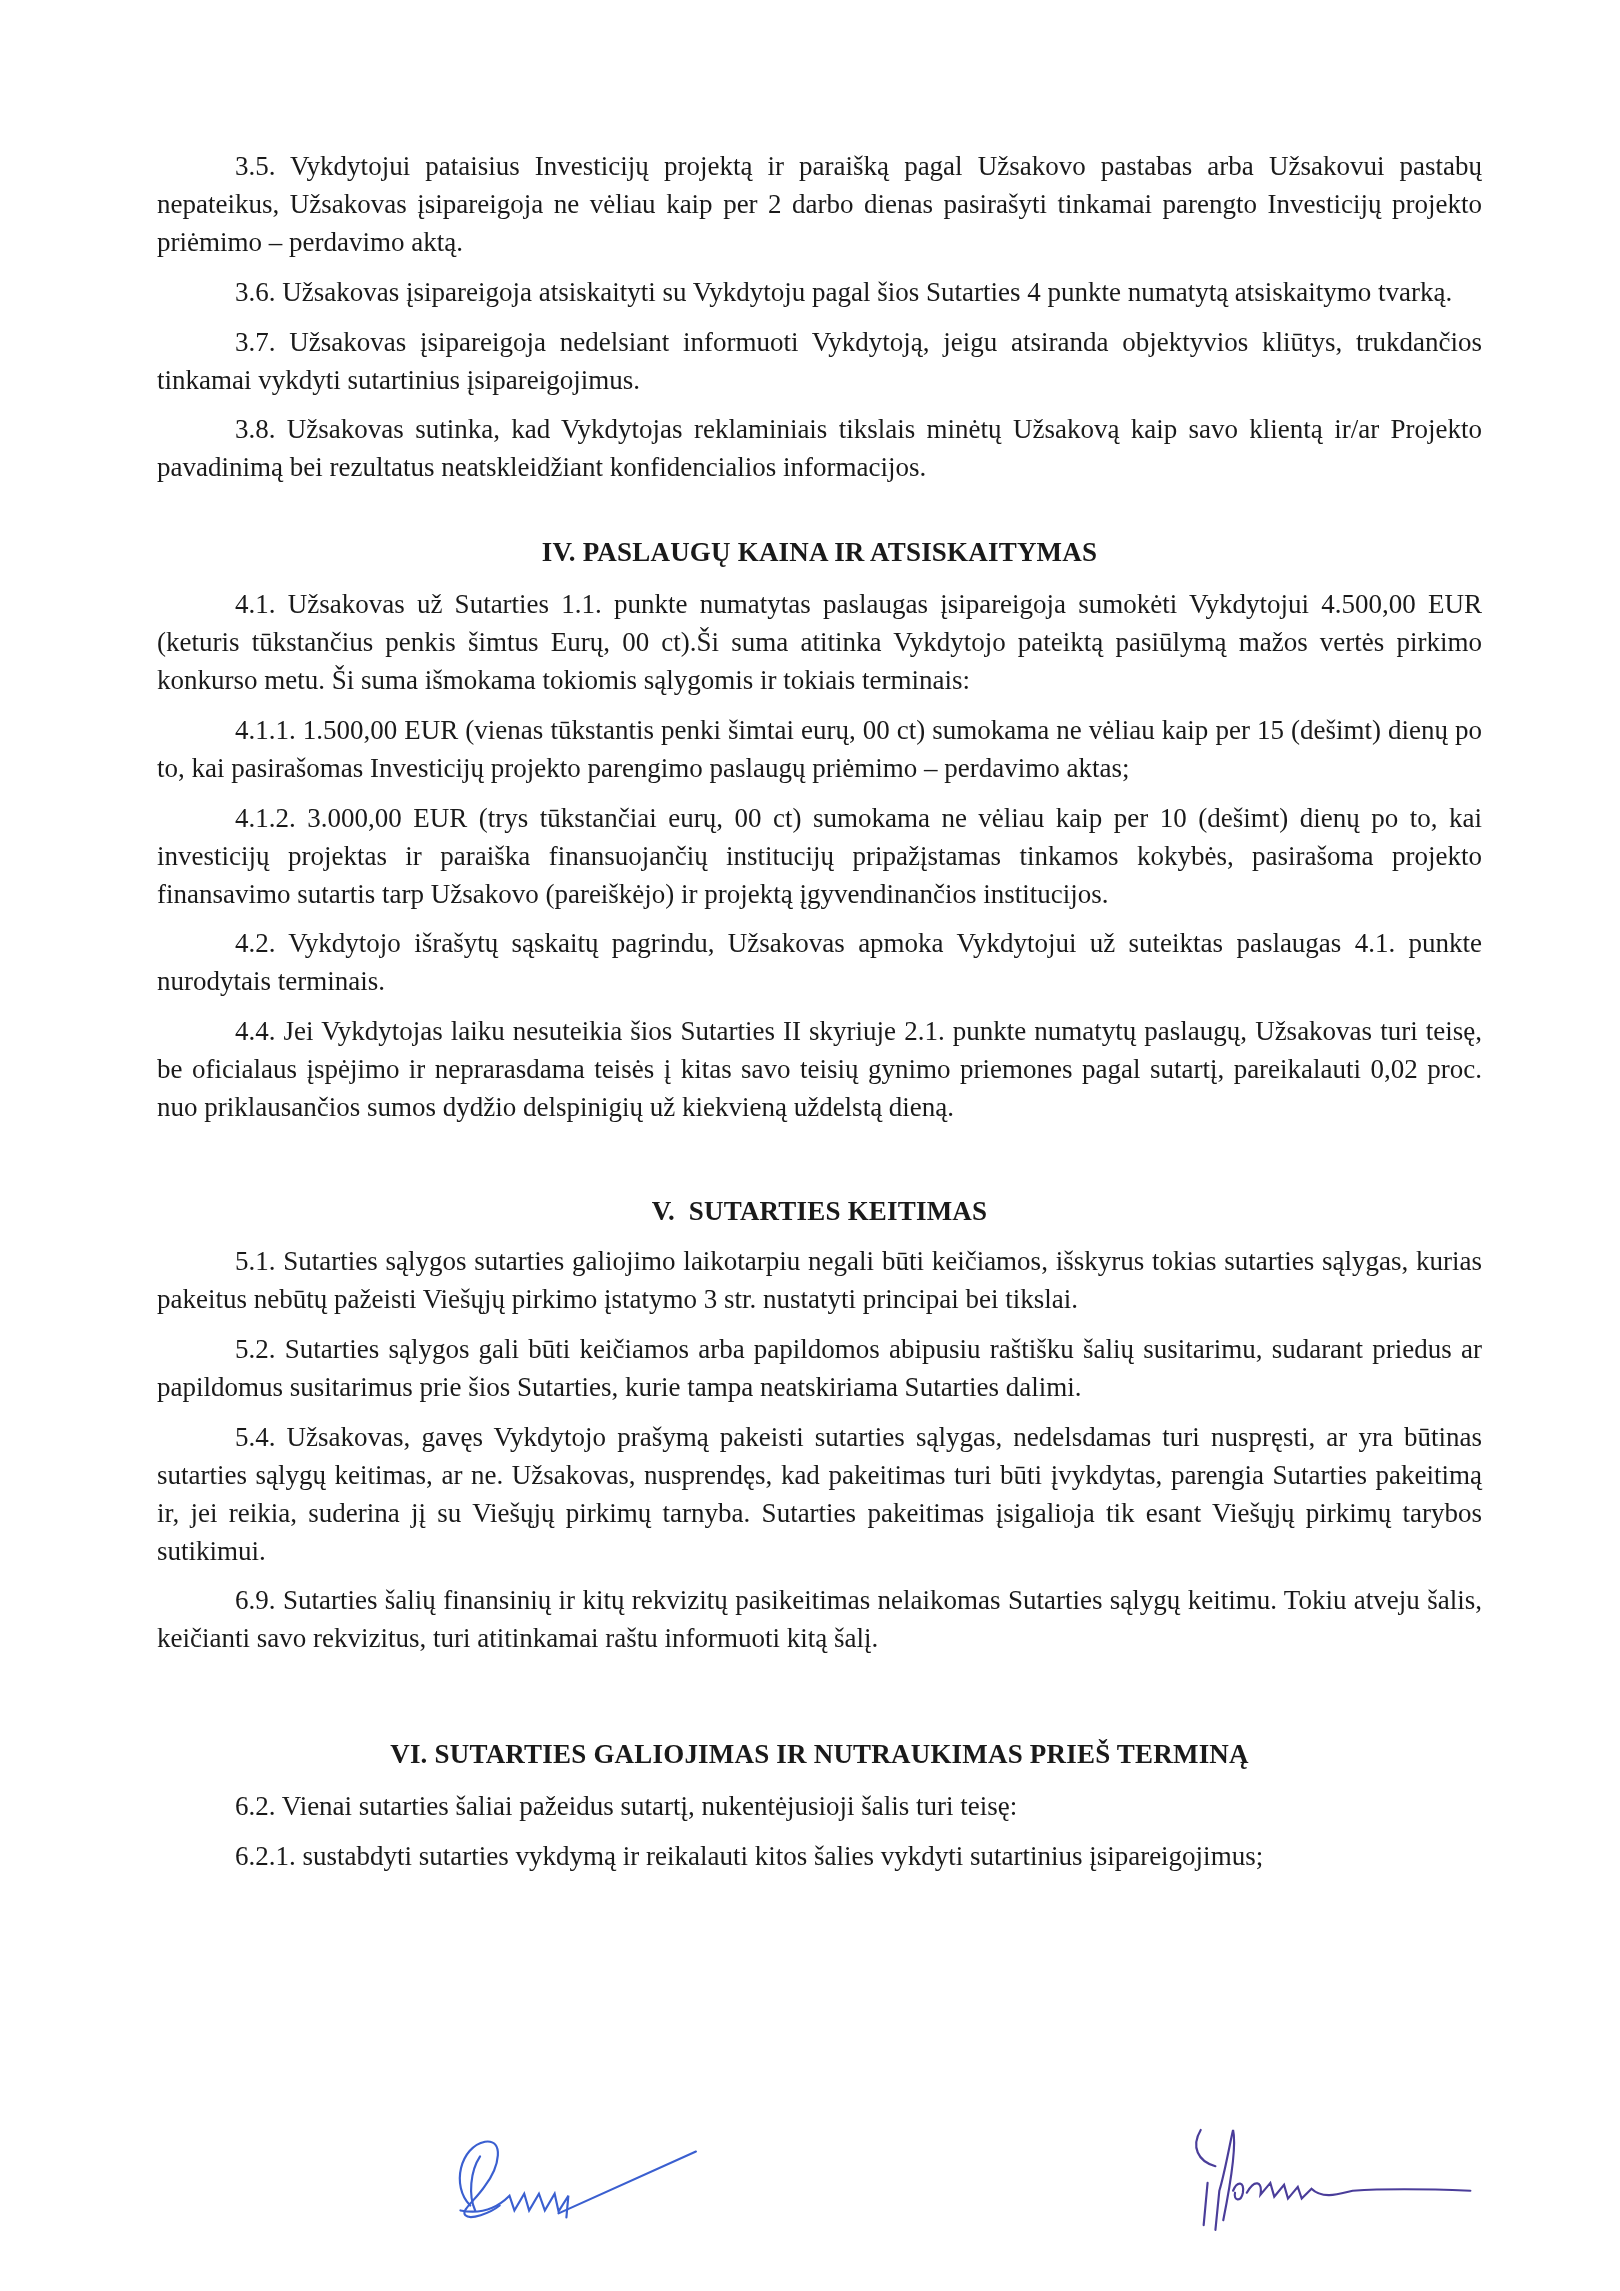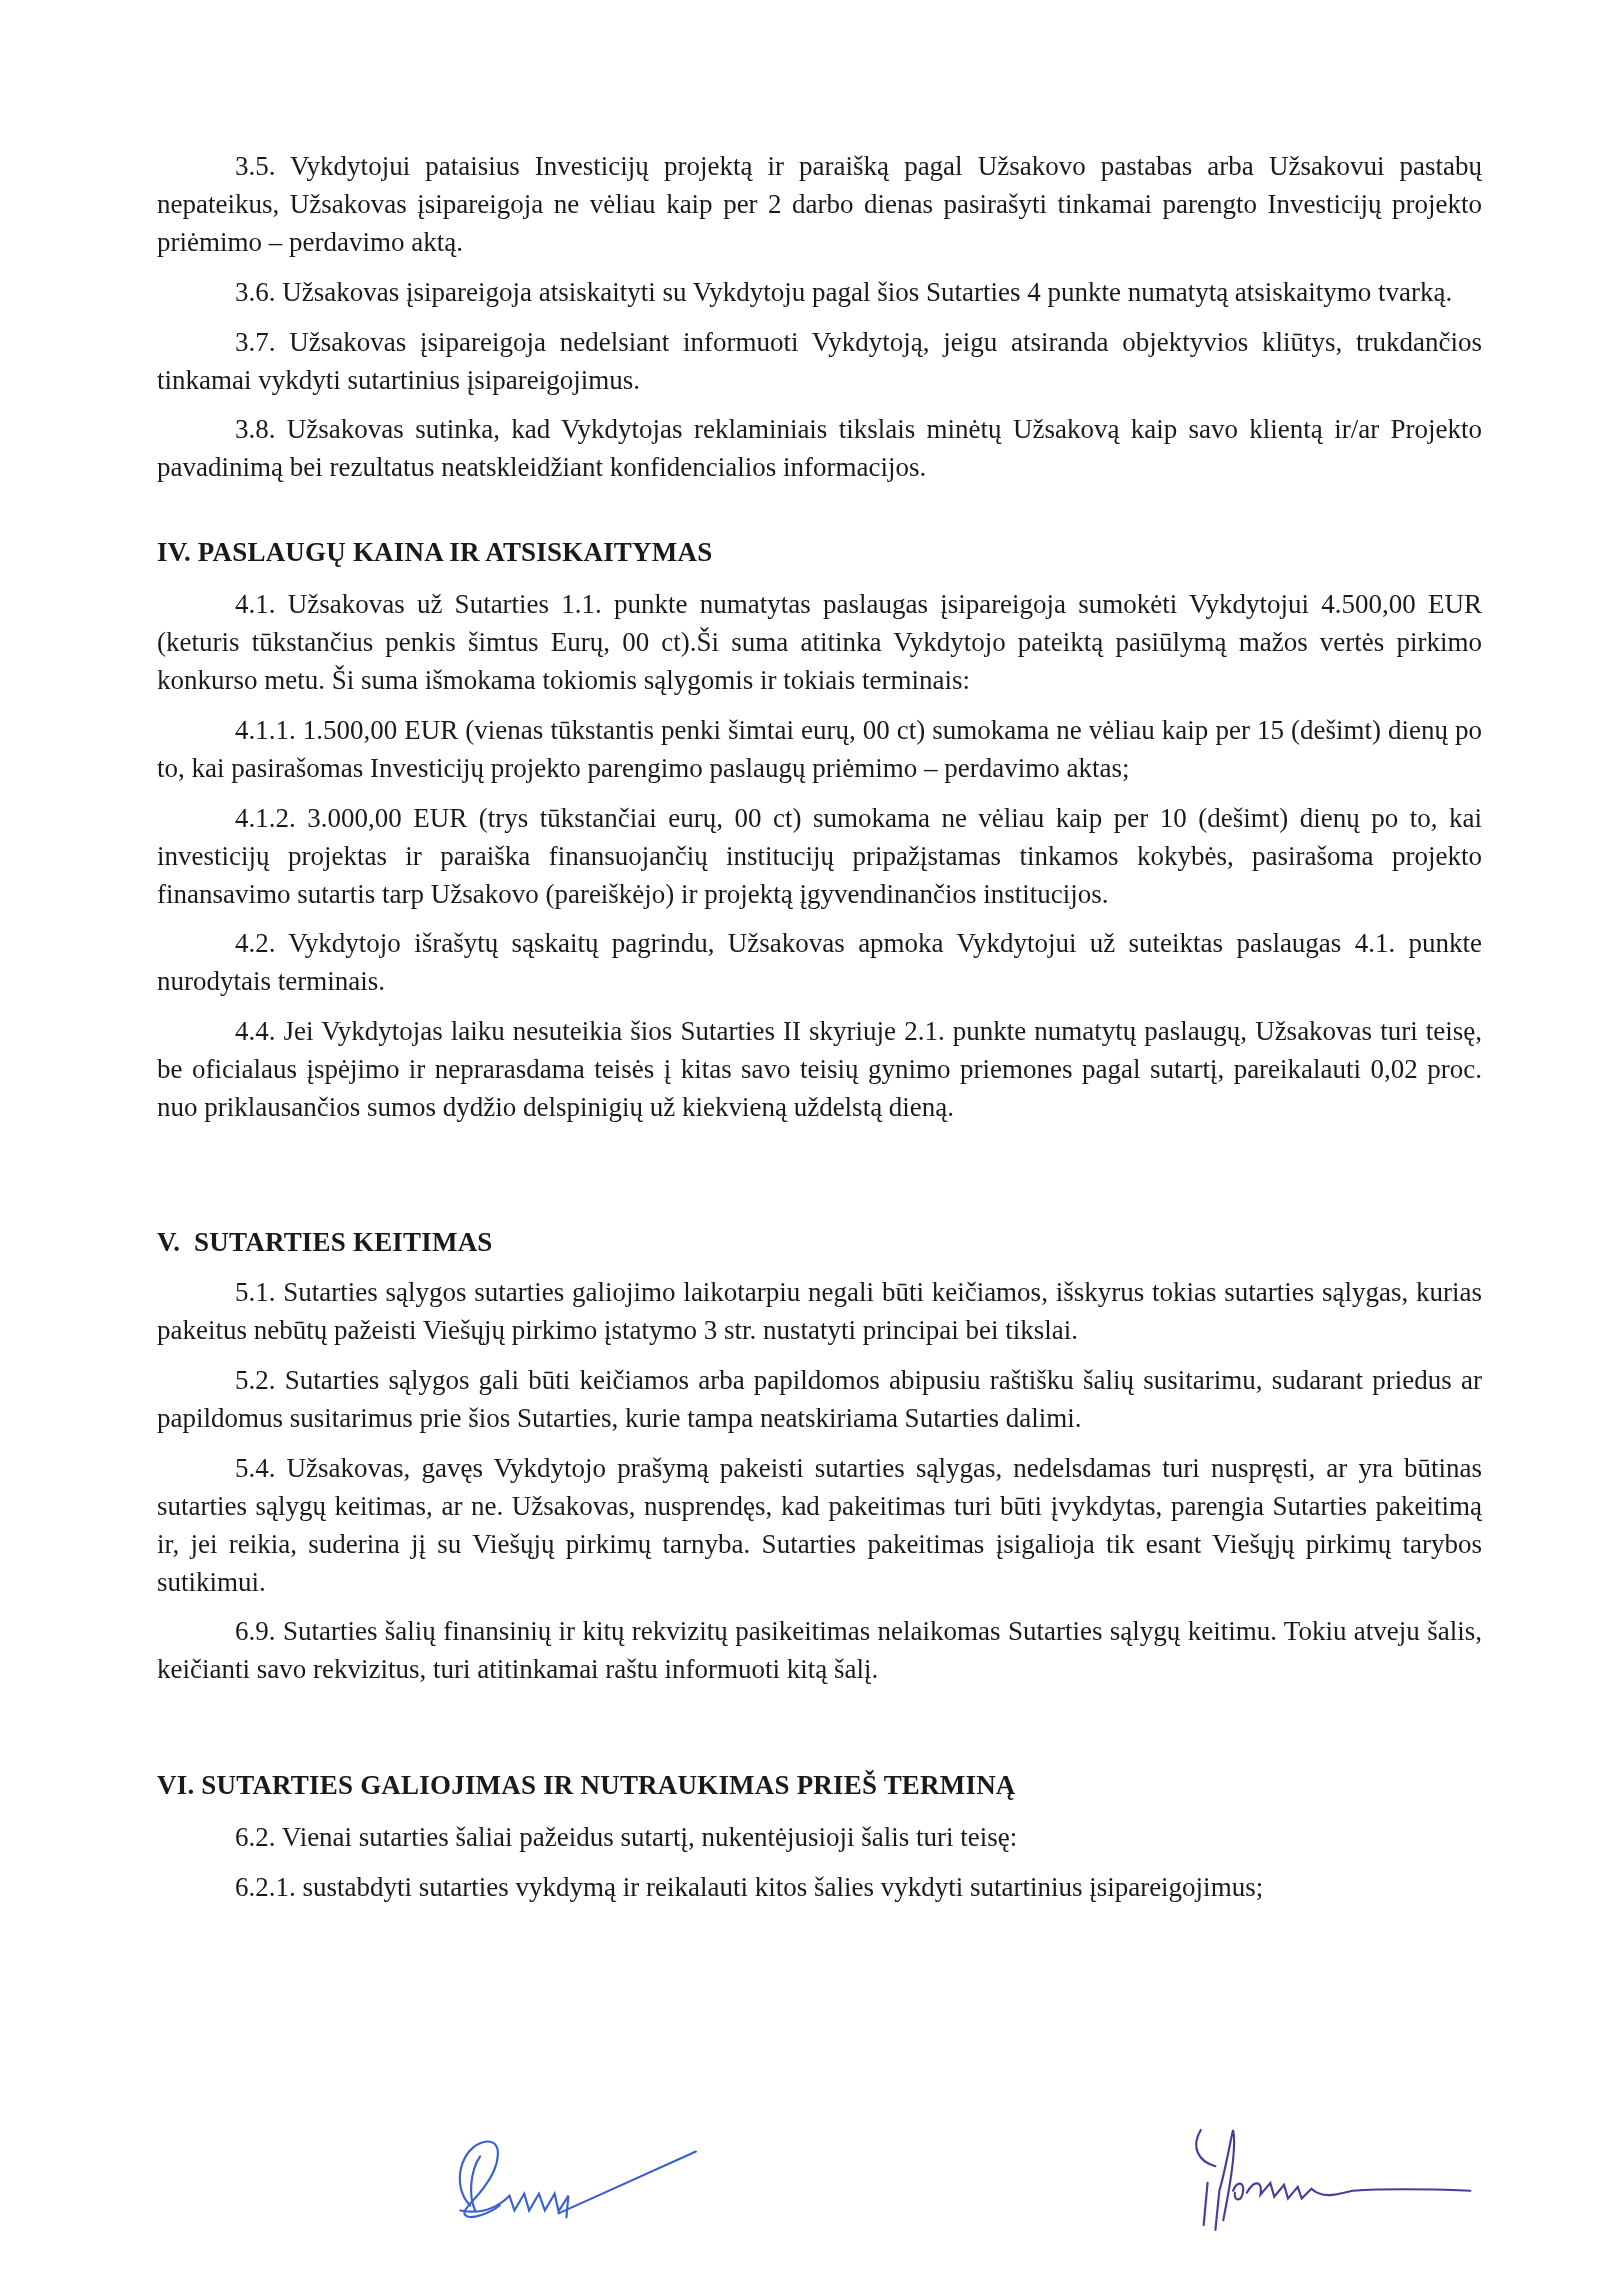--- a/index.html
+++ b/index.html
@@ -4,25 +4,25 @@
 <style>
   html, body { margin: 0; padding: 0; background: #ffffff; }
   body { width: 1620px; height: 2292px; position: relative; overflow: hidden; }
   .page {
     position: absolute; left: 157px; top: 147px; width: 1325px;
     font-family: "Liberation Serif", serif;
     font-size: 27px; line-height: 38px; color: #1a1a1a;
   }
   .para { text-align: justify; text-indent: 78px; margin: 0 0 11.8px 0; }
   .heading {
-    font-weight: bold; margin: 0;
+    text-align: center; font-weight: bold; margin: 0;
     font-size: 27px; letter-spacing: 0.2px;
   }
   .h4 { margin-top: 47px; margin-bottom: 13.7px; }
-  .h5 { margin-top: 97px; margin-bottom: 11.8px; }
+  .h5 { margin-top: 66px; margin-bottom: 11.8px; }
   .h6 { margin-top: 78px; margin-bottom: 13.7px; }
   .sig { position: absolute; }
   .sig svg { display: block; }
 </style>
 </head>
 <body>
 
 <div class="page">
 
   <p class="para">3.5. Vykdytojui pataisius Investicijų projektą ir paraišką pagal Užsakovo pastabas arba Užsakovui pastabų nepateikus, Užsakovas įsipareigoja ne vėliau kaip per 2 darbo dienas pasirašyti tinkamai parengto Investicijų projekto priėmimo – perdavimo aktą.</p>

